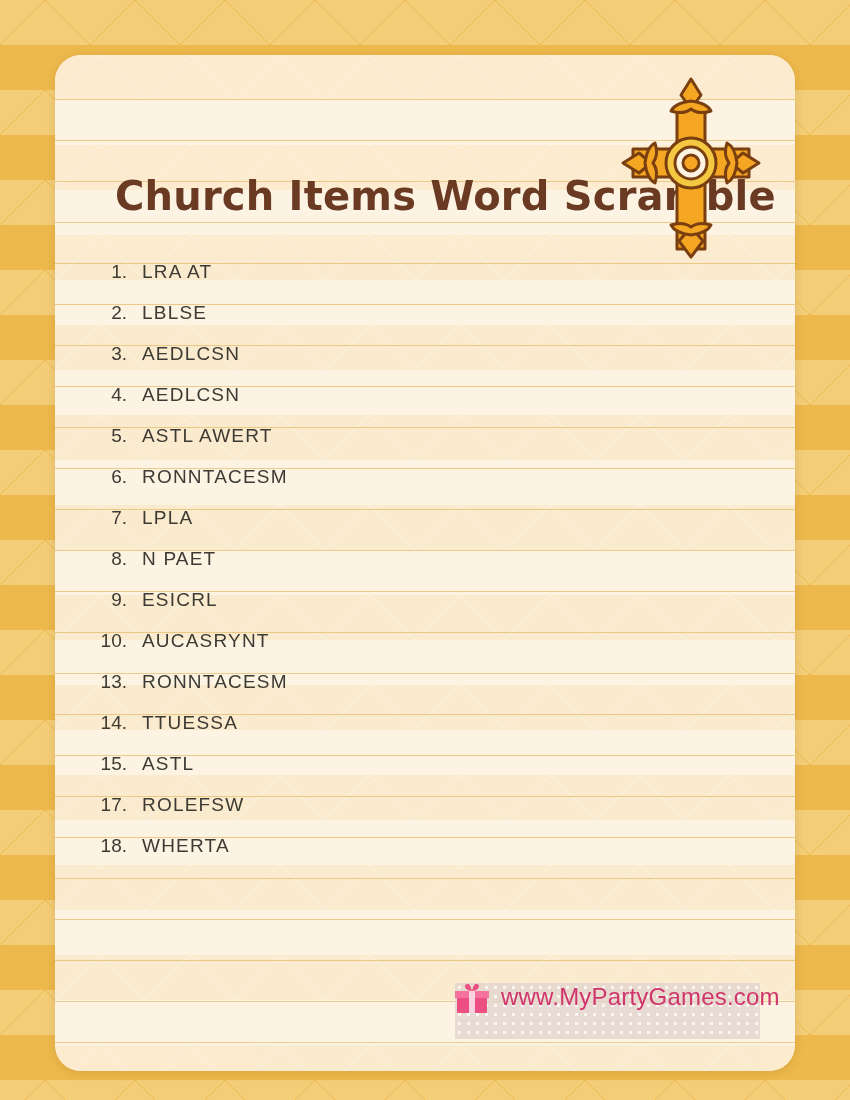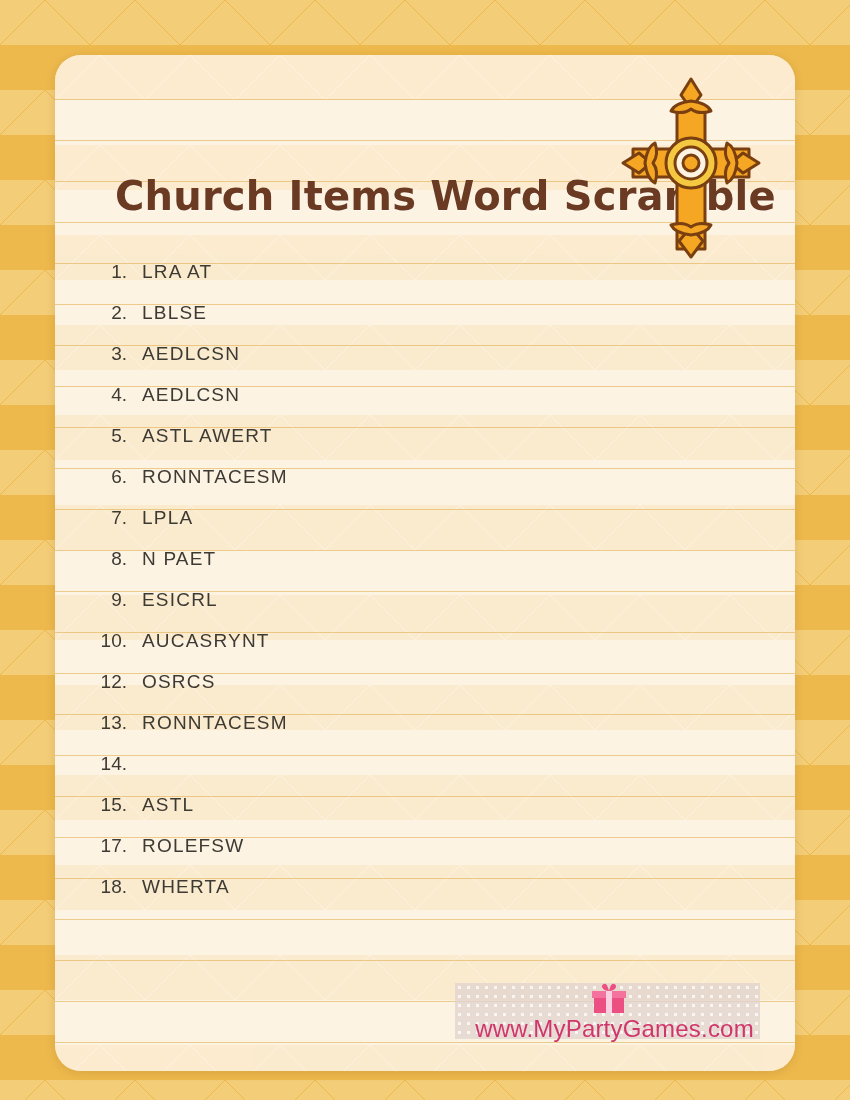--- a/index.html
+++ b/index.html
@@ -138,24 +138,22 @@
     position: absolute;
     left: 400px;
     top: 928px;
     width: 305px;
     height: 56px;
     background-color: rgba(226, 212, 206, .78);
     background-image:
       radial-gradient(circle, rgba(255,255,255,.75) 1.6px, transparent 1.8px);
     background-size: 9px 9px;
     display: flex;
-    align-items: center;
-    padding-left: 14px;
+    align-items: flex-start;
     box-sizing: border-box;
-    flex-direction: column;
   }
   .gift-icon {
     width: 34px;
     height: 32px;
     margin-right: 12px;
     flex: none;
   }
   .footer-url {
     font-size: 24px;
     color: #d0366c;
@@ -239,29 +237,26 @@
         </li>
         <li class="word-item">
           <span class="word-num">9.</span>
           <span class="word-text">ESICRL</span>
         </li>
         <li class="word-item">
           <span class="word-num">10.</span>
           <span class="word-text">AUCASRYNT</span>
         </li>
         <li class="word-item">
-          <span class="word-num">12.</span>
-          <span class="word-text">OSRCS</span>
-        </li>
-        <li class="word-item">
           <span class="word-num">13.</span>
           <span class="word-text">RONNTACESM</span>
         </li>
         <li class="word-item">
           <span class="word-num">14.</span>
+          <span class="word-text">TTUESSA</span>
         </li>
         <li class="word-item">
           <span class="word-num">15.</span>
           <span class="word-text">ASTL</span>
         </li>
         <li class="word-item">
           <span class="word-num">17.</span>
           <span class="word-text">ROLEFSW</span>
         </li>
         <li class="word-item">

